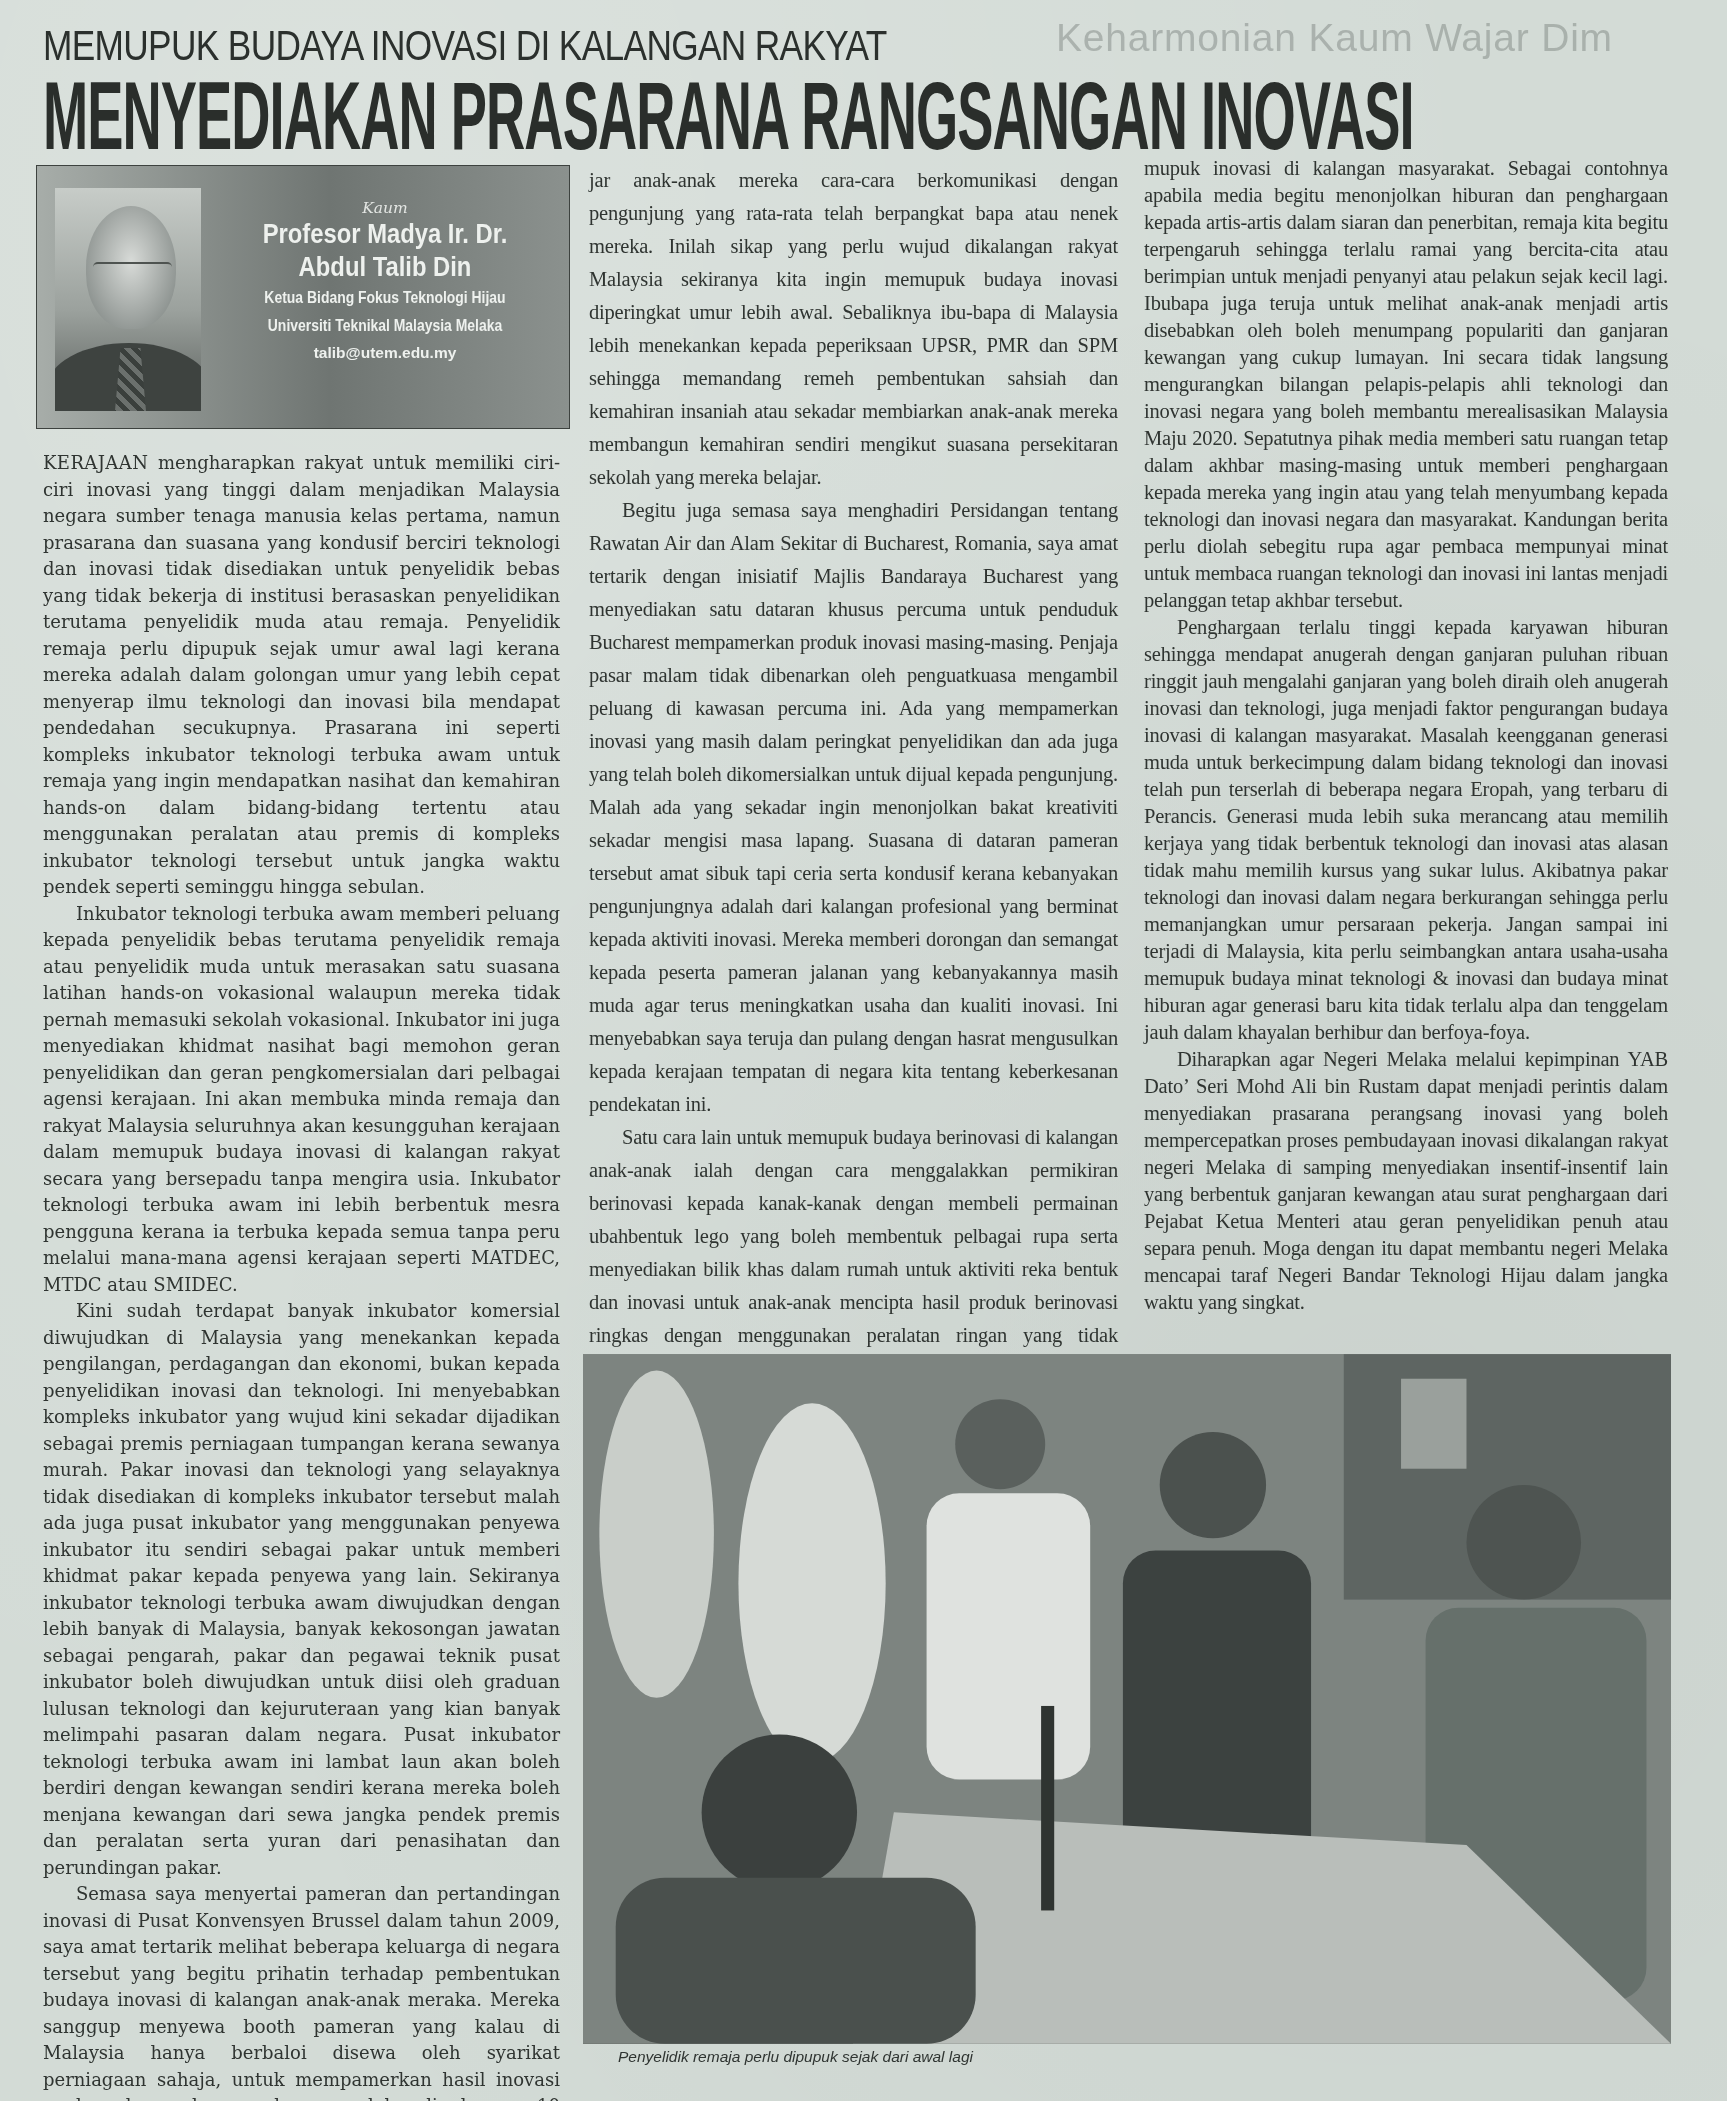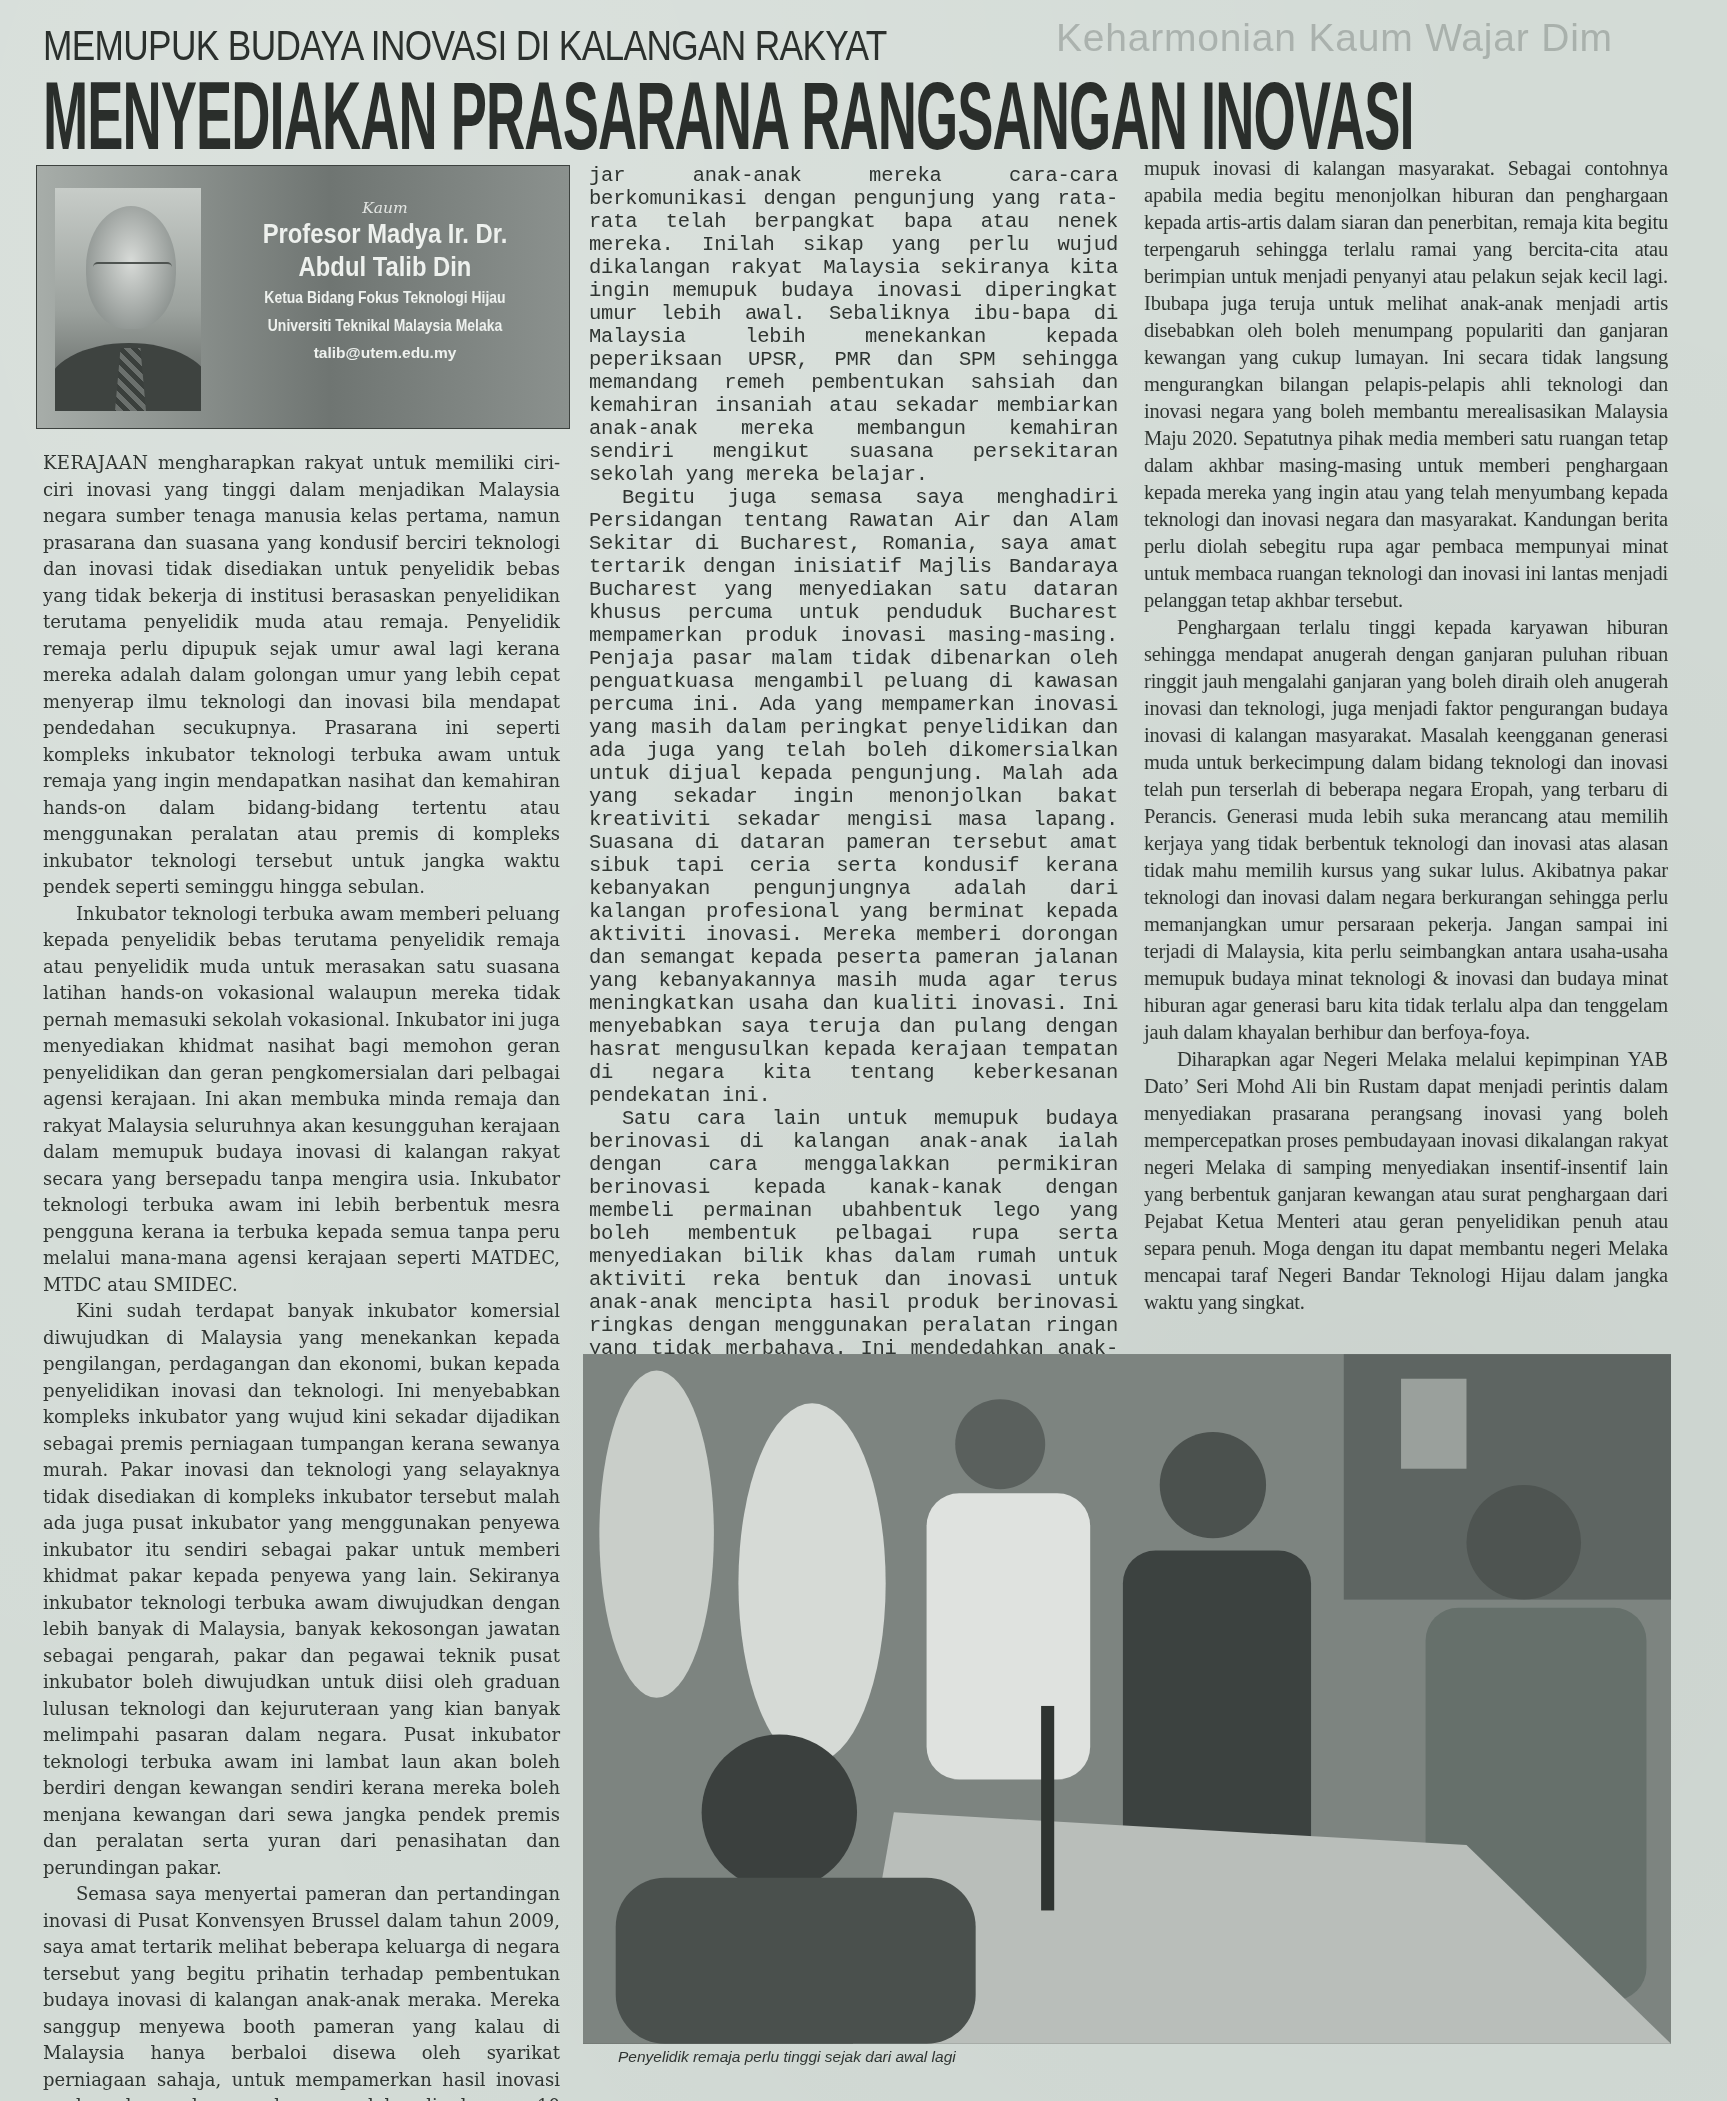--- a/index.html
+++ b/index.html
@@ -72,21 +72,21 @@
   .byline-text .email { font-weight: bold; font-size: 15.5px; line-height: 28px; }
 
   
   .col {
     position: absolute; font-size: 18.4px; line-height: 26.5px;
     text-align: justify; hyphens: manual;
   }
   .col p { margin: 0; text-indent: 33px; }
   .col p.noindent { text-indent: 0; }
   .col-1 { left: 43px; top: 450px; width: 517px; font-size: 18px; }
-  .col-2 { left: 589px; top: 164px; width: 529px; font-family: Liberation Mono, monospace; font-size: 20.5px; line-height: 23px; letter-spacing: -0.2px; }
+  .col-2 { left: 589px; top: 164px; width: 529px; font-family: Liberation Serif, serif; font-size: 20.5px; line-height: 33px; letter-spacing: -0.2px; }
   .col-3 { left: 1144px; top: 155px; width: 524px; font-family: "Liberation Serif", serif; font-size: 20.5px; line-height: 27px; letter-spacing: -0.2px; }
   .dropword { font-weight: normal; letter-spacing: 0.4px; }
 
   
   .photo {
     position: absolute; left: 583px; top: 1354px; width: 1088px; height: 690px;
     background: linear-gradient(180deg, #8a918d 0%, #6d7470 40%, #4d5350 100%);
     overflow: hidden;
   }
   .caption {
@@ -152,14 +152,14 @@
     <circle cx="770" cy="160" r="65" fill="#4b514e"></circle>
     <rect x="660" y="240" width="230" height="420" rx="40" fill="#3c4240"></rect>
     <circle cx="1150" cy="230" r="70" fill="#4e5451"></circle>
     <rect x="1030" y="310" width="270" height="480" rx="40" fill="#66706b"></rect>
     <polygon points="380,560 1080,600 1330,843 330,843" fill="#b9beba"></polygon>
     <circle cx="240" cy="560" r="95" fill="#3b403e"></circle>
     <rect x="40" y="640" width="440" height="203" rx="60" fill="#4a504d"></rect>
     <rect x="560" y="430" width="16" height="250" fill="#2f3431"></rect>
   </svg>
 </div>
-<div class="caption">Penyelidik remaja perlu tinggi sejak dari awal lagi</div>
+<div class="caption">Penyelidik remaja perlu dipupuk sejak dari awal lagi</div>
 
 
 </body></html>

